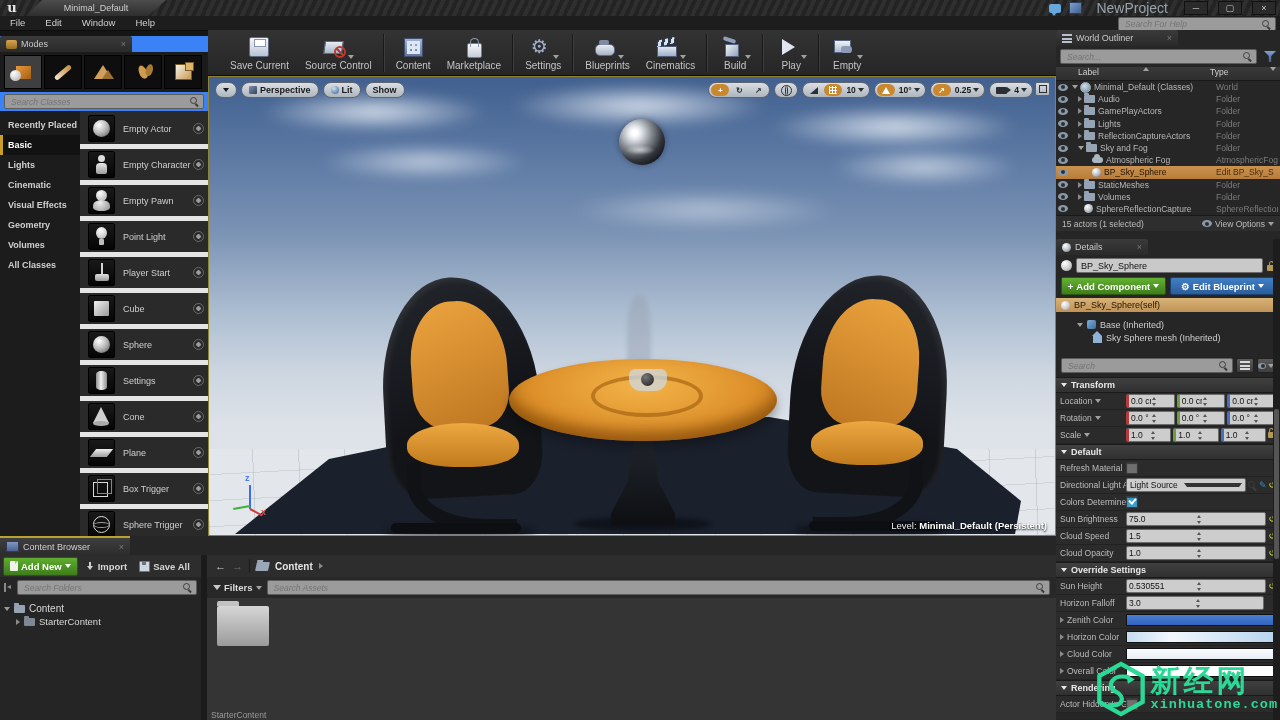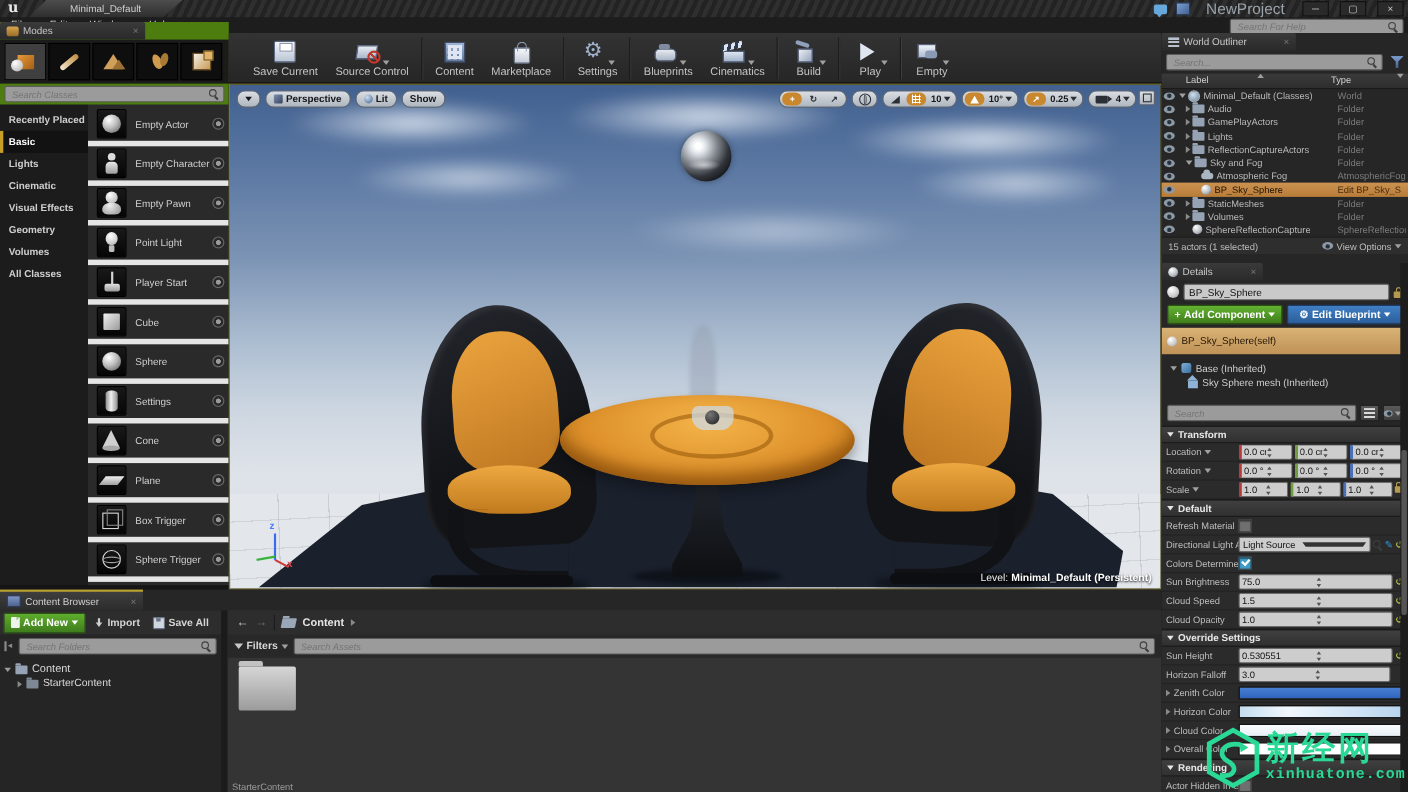--- a/index.html
+++ b/index.html
@@ -50,21 +50,21 @@
   .reset{color:#d9e04c;font-size:9px;line-height:9px;flex:none}
   .spin{width:7px;height:9px;position:relative;flex:none}
   .spin::before{content:"";position:absolute;left:1px;top:0;border-left:2.5px solid transparent;border-right:2.5px solid transparent;border-bottom:3.5px solid #555}
   .spin::after{content:"";position:absolute;left:1px;bottom:0;border-left:2.5px solid transparent;border-right:2.5px solid transparent;border-top:3.5px solid #555}
   .lock{width:8px;height:6px;background:#b39a4e;border-radius:1px;position:relative;flex:none;margin-top:4px}
   .lock::before{content:"";position:absolute;left:1.5px;top:-4px;width:3px;height:4px;border:1.5px solid #b39a4e;border-bottom:none;border-radius:3px 3px 0 0}
   .funnel{width:0;height:0;border-left:4px solid transparent;border-right:4px solid transparent;border-top:5px solid #c8c8c8;position:relative;flex:none}
   .list-ic{width:10px;height:9px;background:repeating-linear-gradient(0deg,#dadada 0 2px,transparent 2px 3.5px);flex:none}
 
   
-  .modes{left:0;top:20px;width:208px;height:506px;background:#4d7c0f}
+  .modes{left:0;top:36px;width:208px;height:506px;background:#3b82f6}
   .ptab{height:16px;background:linear-gradient(#3a3a3a,#2a2a2a);display:flex;align-items:center;gap:4px;padding:0 6px;width:120px;border-radius:2px 2px 0 0;color:#c9c9c9;font-size:9px}
   .ptab .x{margin-left:auto;color:#777;font-size:9px}
   .modes-ic{width:11px;height:9px;background:linear-gradient(#d8a54e,#9a6d25);border-radius:2px;flex:none}
   .mtrow{display:flex;gap:2px;padding:3px 4px;background:#1b1b1b}
   .mt{width:36px;height:32px;background:#0e0e0e;border:1px solid #000;display:flex;align-items:center;justify-content:center;position:relative}
   .mt.sel{background:#3f3f3f}
   .mi-place{width:15px;height:13px;background:linear-gradient(135deg,#e79a3c,#a45f14);position:relative}
   .mi-place::after{content:"";position:absolute;left:-6px;bottom:-2px;width:11px;height:11px;border-radius:50%;background:radial-gradient(circle at 35% 30%,#fff,#aaa)}
   .mi-paint{width:20px;height:5px;background:linear-gradient(90deg,#f3e6cd,#c08b42);border-radius:3px;transform:rotate(-40deg)}
   .mi-land{width:0;height:0;border-left:9px solid transparent;border-right:9px solid transparent;border-bottom:14px solid #d0a05a;position:relative}
@@ -241,22 +241,22 @@
   .orow.sel{background:linear-gradient(#cb9250,#b87c38);color:#1e1205}
   .orow.sel .otype{color:#4a2c10}
   .ol-foot{display:flex;align-items:center;height:15px;background:#2e2e2e;border-top:1px solid #1a1a1a;padding:0 6px;font-size:8.5px;color:#bdbdbd}
   .details{position:absolute;left:0;top:209px;width:224px;height:481px;background:#262626;overflow:hidden}
   .d-name-row{display:flex;align-items:center;gap:4px;padding:3px 5px}
   .white-ball{width:11px;height:11px;border-radius:50%;background:radial-gradient(circle at 35% 30%,#fff,#c9c9c9 60%,#8e8e8e);flex:none}
   .d-name{flex:1;height:13px;background:#c9c9c9;border:1px solid #6b6b6b;border-radius:2px;color:#111;font-size:9px;padding:0 4px}
   .d-btns{display:flex;gap:4px;padding:1px 5px 3px}
   .btn-green{flex:1;height:16px;display:flex;align-items:center;justify-content:center;gap:3px;background:linear-gradient(#63b231,#3f7d1b);border:1px solid #2c5711;border-radius:2px;color:#fff;font-weight:bold;font-size:9.5px}
   .btn-blue{flex:1;height:16px;display:flex;align-items:center;justify-content:center;gap:3px;background:linear-gradient(#3f7fc4,#2c5d9a);border:1px solid #1d3f6d;border-radius:2px;color:#fff;font-weight:bold;font-size:9.5px}
-  .selfrow{display:flex;align-items:center;gap:4px;height:24px;margin:0 0 2px;background:linear-gradient(#d8b276,#c09257);color:#241504;font-size:9px;padding:0 5px}
-  .comp-tree{padding:4px 0 4px 8px;font-size:9px}
+  .selfrow{display:flex;align-items:center;gap:4px;height:14px;margin:0 0 2px;background:linear-gradient(#d8b276,#c09257);color:#241504;font-size:9px;padding:0 5px}
+  .comp-tree{padding:4px 0 4px 21px;font-size:9px}
   .ct-row{display:flex;align-items:center;gap:4px;height:13px;color:#cfcfcf}
   .base-ic{width:9px;height:9px;background:linear-gradient(135deg,#7db0d8,#3c6da0);border-radius:2px;flex:none}
   .house-ic{width:9px;height:7px;background:#8fb3d6;position:relative;flex:none;margin-top:3px}
   .house-ic::before{content:"";position:absolute;left:-1px;top:-5px;border-left:5.5px solid transparent;border-right:5.5px solid transparent;border-bottom:5px solid #8fb3d6}
   .d-searchrow{display:flex;align-items:center;gap:3px;padding:4px 5px;margin-top:6px}
   .sqbtn{width:16px;height:13px;background:linear-gradient(#5a5a5a,#3e3e3e);border:1px solid #222;border-radius:2px;display:flex;align-items:center;justify-content:center;gap:2px}
   .sec-head{display:flex;align-items:center;gap:4px;height:14px;background:linear-gradient(#404040,#303030);border-top:1px solid #1a1a1a;border-bottom:1px solid #1a1a1a;padding:0 5px;color:#e8e8e8;font-weight:bold;font-size:9px}
   .prow{display:flex;align-items:center;height:16px;padding:0 4px;border-bottom:1px solid #222;background:#2b2b2b}
   .plab{width:66px;flex:none;color:#bdbdbd;font-size:8.5px;white-space:nowrap;overflow:hidden;display:flex;align-items:center;gap:3px}
   .pval{flex:1;display:flex;align-items:center;gap:2px;min-width:0}

